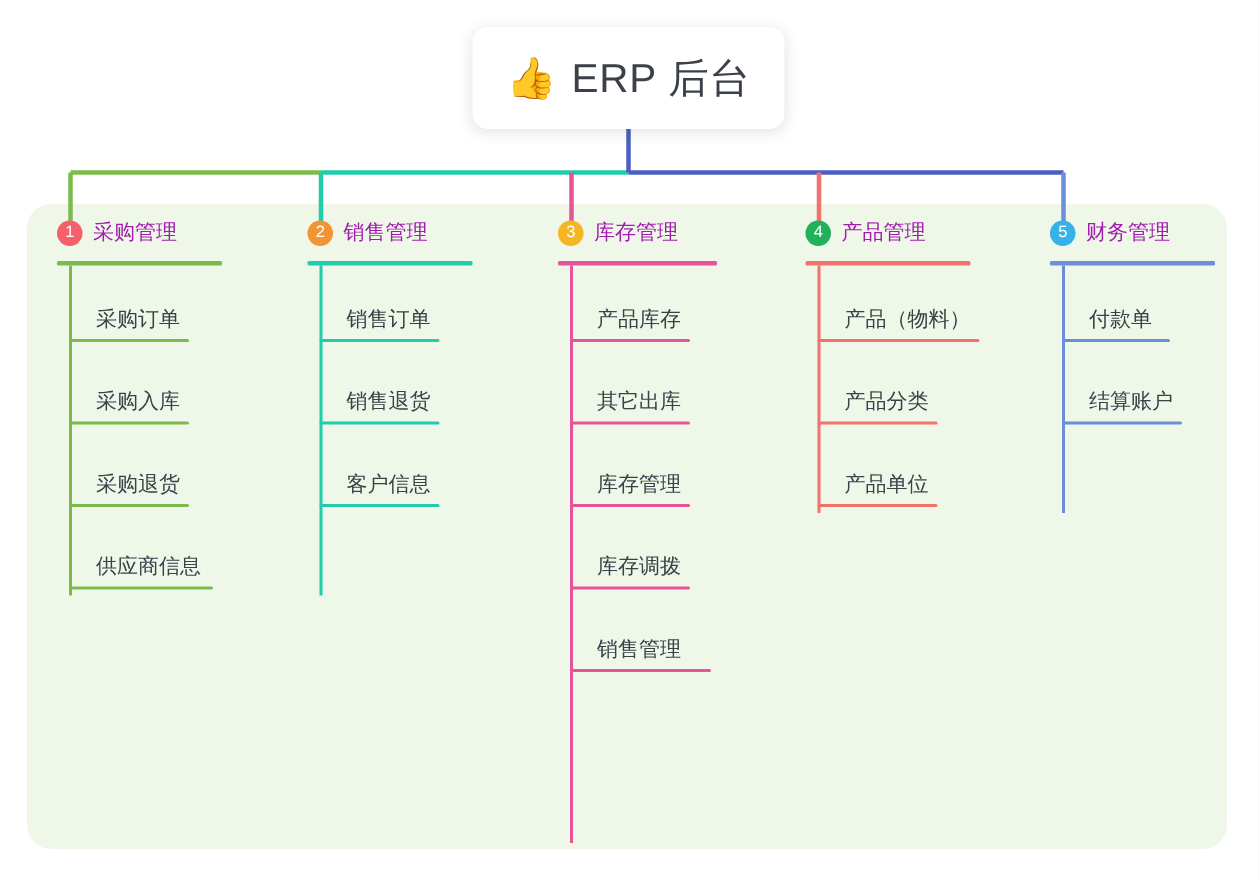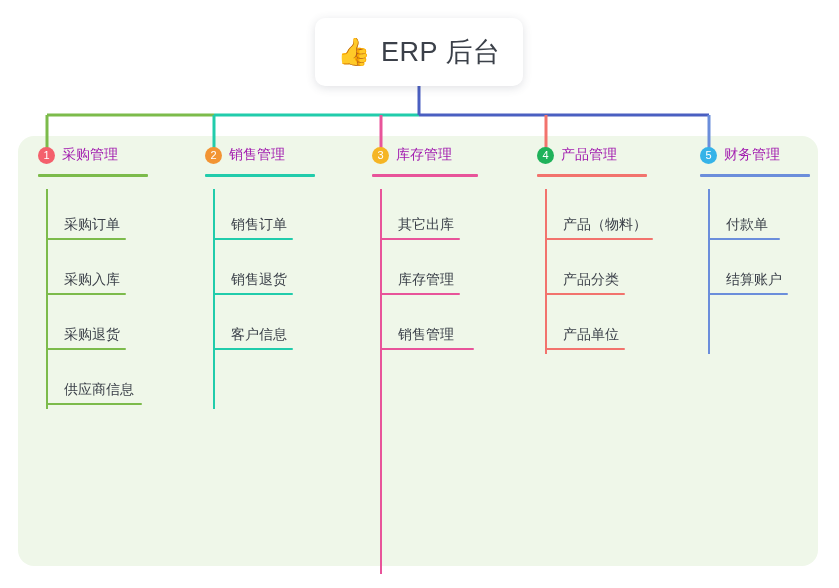--- a/index.html
+++ b/index.html
@@ -49,21 +49,21 @@
   }
   .badge{
     width:17px;height:17px;border-radius:50%;
     display:flex;align-items:center;justify-content:center;
     font-size:11px;color:#fff;line-height:1;
     flex:0 0 auto;
   }
   .col-title{font-size:14px;color:#a21caf;}
   .head-rule{height:3px;margin-top:6px;border-radius:1px;}
 
-  .leaves{position:relative;margin-top:12px;}
+  .leaves{position:relative;margin-top:0;}
   .trunk{position:absolute;left:8px;top:0;width:2px;}
   .leaf{
     position:relative;height:55px;
   }
   .leaf-label{
     position:absolute;left:26px;bottom:10px;
     font-size:14px;color:#3b4049;white-space:nowrap;
   }
   .leaf-rule{
     position:absolute;left:8px;bottom:4px;height:2px;border-radius:1px;
@@ -144,25 +144,33 @@
       </div>
       <div class="col" style="left: 372px;">
         <div class="col-head">
           <span class="badge" style="background: rgb(245, 181, 36);">3</span>
           <span class="col-title">库存管理</span>
         </div>
         <div class="head-rule" style="width: 106px; background: rgb(232, 84, 154);"></div>
         <div class="leaves">
           <div class="trunk" style="background: rgb(232, 84, 154); height: 385px;"></div>
           <div class="leaf">
+            <span class="leaf-label">产品库存</span>
+            <div class="leaf-rule" style="width: 80px; background: rgb(232, 84, 154);"></div>
+          </div>
+          <div class="leaf">
             <span class="leaf-label">其它出库</span>
             <div class="leaf-rule" style="width: 80px; background: rgb(232, 84, 154);"></div>
           </div>
           <div class="leaf">
             <span class="leaf-label">库存管理</span>
+            <div class="leaf-rule" style="width: 80px; background: rgb(232, 84, 154);"></div>
+          </div>
+          <div class="leaf">
+            <span class="leaf-label">库存调拨</span>
             <div class="leaf-rule" style="width: 80px; background: rgb(232, 84, 154);"></div>
           </div>
           <div class="leaf">
             <span class="leaf-label">销售管理</span>
             <div class="leaf-rule" style="width: 94px; background: rgb(232, 84, 154);"></div>
           </div>
         </div>
       </div>
       <div class="col" style="left: 537px;">
         <div class="col-head">

